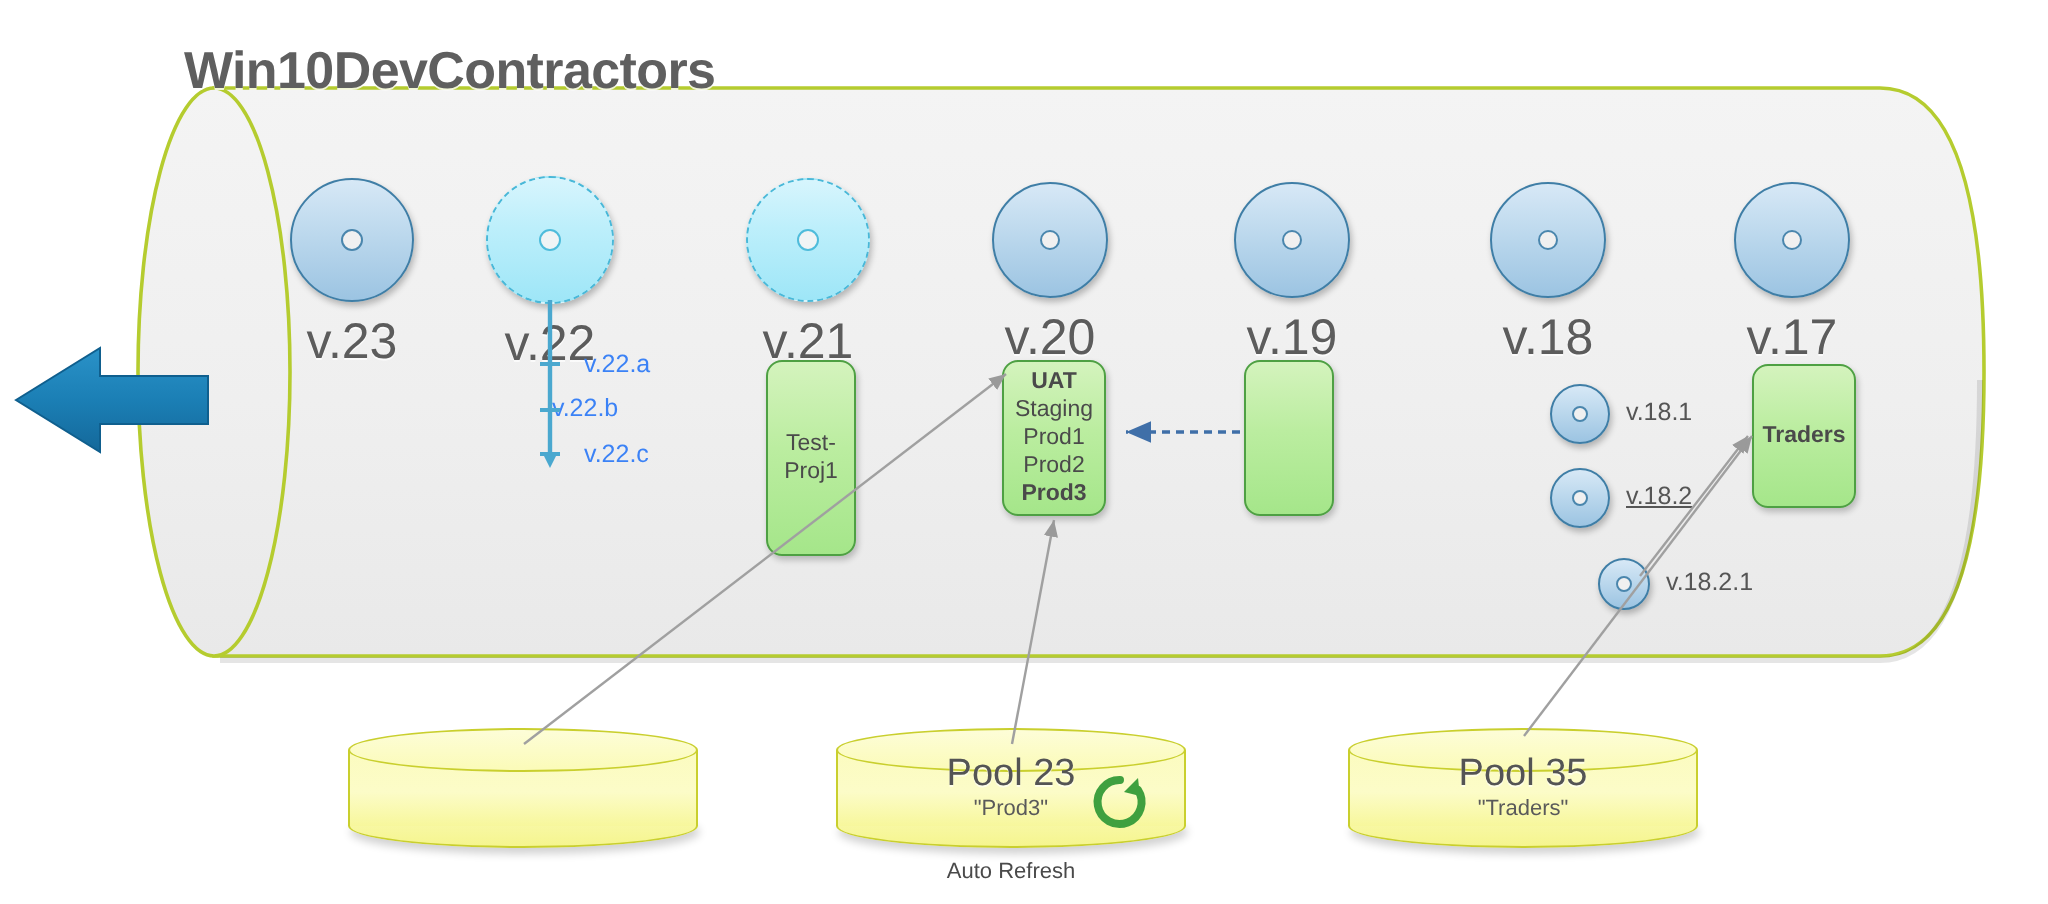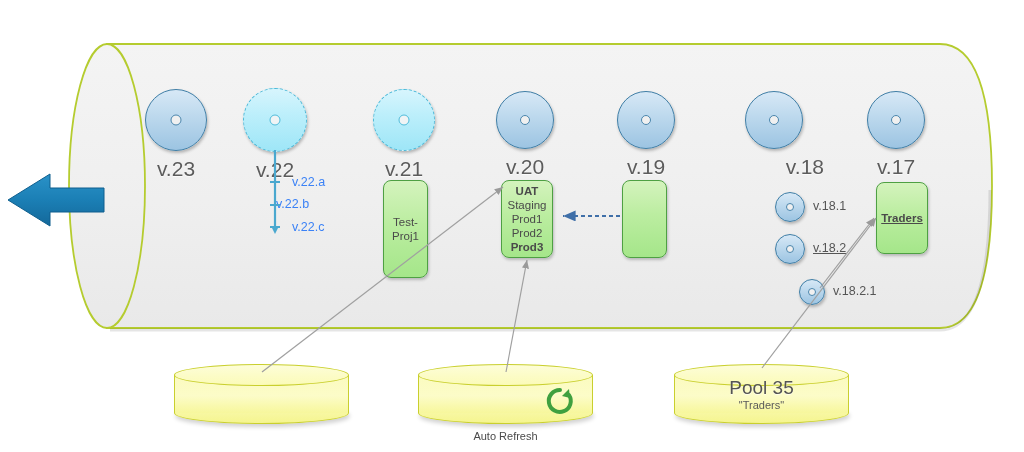--- a/index.html
+++ b/index.html
@@ -74,21 +74,21 @@
     border: 1.5px solid #4a86ad;
   }
   .disc.cyan .hole {
     background: #f0f4f5;
     border: 1.5px solid #4fbcdb;
   }
 
   
   .version-label {
     position: absolute;
-    font-size: 21px;
+    font-size: 25px;
     color: #5c5c5c;
     white-space: nowrap;
     text-align: center;
     z-index: 22;
     text-shadow: 0 1px 0 rgba(255,255,255,0.7);
   }
   .sub-label {
     position: absolute;
     font-size: 12.5px;
     color: #555;
@@ -216,20 +216,21 @@
     </defs>
 
     <g>
       <path d="M 107 44 L 940 44 Q 992 44 992 186 Q 992 328 940 328 L 107 328 Z" fill="url(#cylGrad)" stroke="#b5cc2f" stroke-width="1.8"></path>
       <ellipse cx="107" cy="186" rx="38" ry="142" fill="url(#cylGrad)" stroke="#b5cc2f" stroke-width="1.8"></ellipse>
 
       <path d="M 110 330 L 940 330 Q 990 330 990 190" fill="none" stroke="rgba(0,0,0,0.10)" stroke-width="3"></path>
     </g>
   </svg>
 
+  <div id="diagram-title">Win10DevContractors</div>
 
   <svg class="svg-layer front" viewBox="0 0 1024 452">
     <defs>
       <marker id="grayArrow" markerWidth="9" markerHeight="9" refX="7" refY="3" orient="auto" markerUnits="strokeWidth">
         <path d="M 0 0 L 7 3 L 0 6 z" fill="#9a9a9a"></path>
       </marker>
       <marker id="blueArrow" markerWidth="9" markerHeight="9" refX="7" refY="3" orient="auto" markerUnits="strokeWidth">
         <path d="M 0 0 L 7 3 L 0 6 z" fill="#3f6fa8"></path>
       </marker>
       <marker id="cyanTickArrow" markerWidth="8" markerHeight="8" refX="4" refY="6" orient="auto" markerUnits="strokeWidth">
@@ -287,21 +288,21 @@
         <div class="hole" style="width: 10px; height: 10px;"></div>
       </div>
       <div class="version-label" style="left: 475px; top: 155px; width: 100px;">v.20</div>
       <div class="disc blue" style="width: 58px; height: 58px; left: 617px; top: 91px;">
         <div class="hole" style="width: 10px; height: 10px;"></div>
       </div>
       <div class="version-label" style="left: 596px; top: 155px; width: 100px;">v.19</div>
       <div class="disc blue" style="width: 58px; height: 58px; left: 745px; top: 91px;">
         <div class="hole" style="width: 10px; height: 10px;"></div>
       </div>
-      <div class="version-label" style="left: 724px; top: 155px; width: 100px; text-align: right;">v.18</div>
+      <div class="version-label" style="left: 724px; top: 155px; width: 100px;">v.18</div>
       <div class="disc blue" style="width: 58px; height: 58px; left: 867px; top: 91px;">
         <div class="hole" style="width: 10px; height: 10px;"></div>
       </div>
       <div class="version-label" style="left: 846px; top: 155px; width: 100px;">v.17</div>
     </div>
 
   <div id="subversions-root">
       <div class="disc blue" style="width: 30px; height: 30px; left: 775px; top: 192px;">
         <div class="hole" style="width: 8px; height: 8px;"></div>
       </div>
@@ -328,35 +329,39 @@
         <div class="row">Proj1</div>
       </div>
       <div class="env-box" style="left: 501px; top: 180px; width: 52px; height: 78px;">
         <div class="row bold">UAT</div>
         <div class="row">Staging</div>
         <div class="row">Prod1</div>
         <div class="row">Prod2</div>
         <div class="row bold">Prod3</div>
       </div>
       <div class="env-box" style="left: 622px; top: 180px; width: 45px; height: 78px;"></div>
-      <div class="env-box" style="left: 876px; top: 182px; width: 52px; height: 72px; text-decoration: underline;">
+      <div class="env-box" style="left: 876px; top: 182px; width: 52px; height: 72px;">
         <div class="row bold">Traders</div>
       </div>
     </div>
 
   <div id="pools-root">
       <div class="pool" style="left: 174px; top: 364px; width: 175px; height: 60px;">
         <div class="pool-bottom"></div>
         <div class="pool-body"></div>
         <div class="pool-top"></div>
       </div>
       <div class="pool" style="left: 418px; top: 364px; width: 175px; height: 60px;">
         <div class="pool-bottom"></div>
         <div class="pool-body"></div>
         <div class="pool-top"></div>
+        <div class="pool-text">
+          <div class="pool-name">Pool 23</div>
+          <div class="pool-sub">"Prod3"</div>
+        </div>
       </div>
       <div class="refresh-icon" style="left: 545px; top: 386px;"><svg width="30" height="30" viewBox="0 0 30 30">
           <path d="M 15 4 A 11 11 0 1 0 24 9" fill="none" stroke="#3fa03f" stroke-width="4" stroke-linecap="round"></path>
           <path d="M 24 3 L 25 12 L 17 10 z" fill="#3fa03f"></path>
         </svg></div>
       <div class="pool-caption" style="left: 418px; top: 430px; width: 175px;">Auto Refresh</div>
       <div class="pool" style="left: 674px; top: 364px; width: 175px; height: 60px;">
         <div class="pool-bottom"></div>
         <div class="pool-body"></div>
         <div class="pool-top"></div>

